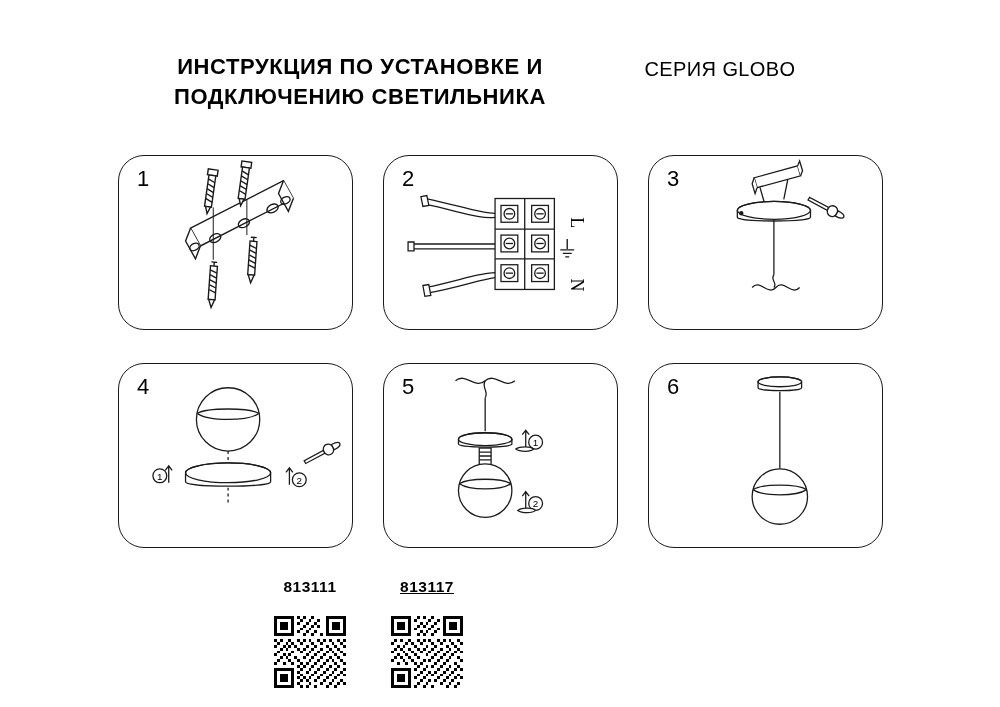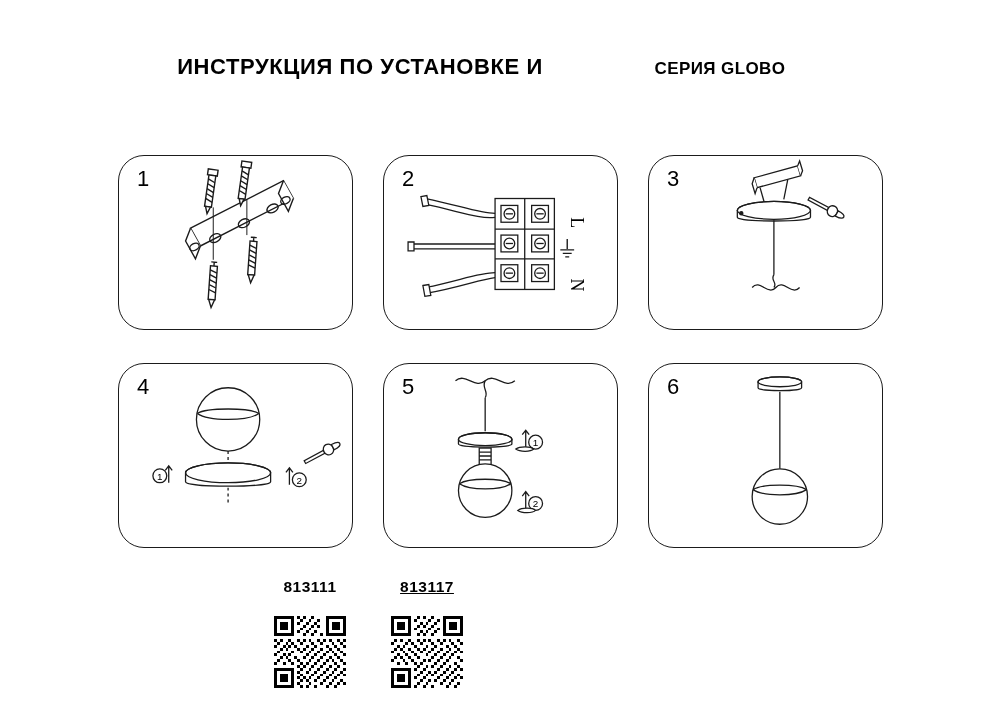--- a/index.html
+++ b/index.html
@@ -38,22 +38,22 @@
     text-transform: uppercase;
   }
   .series-block {
     position: absolute;
     right: 130px;
     top: 56px;
     width: 300px;
     text-align: center;
   }
   .series-line {
-    font-size: 17px;
-    font-weight: bold;
+    font-size: 20px;
+    font-weight: normal;
     letter-spacing: 0.4px;
     line-height: 26px;
   }
 
   
   .step {
     position: absolute;
     border: 1.6px solid #1b1b1b;
     border-radius: 26px;
     box-sizing: border-box;
@@ -104,20 +104,21 @@
     display: block;
   }
 </style>
 </head>
 <body>
 
 <div class="page">
 
   <div class="title-block">
     <div class="title-line">ИНСТРУКЦИЯ ПО УСТАНОВКЕ И</div>
+    <div class="title-line">ПОДКЛЮЧЕНИЮ СВЕТИЛЬНИКА</div>
   </div>
 
   <div class="series-block">
     <div class="series-line">СЕРИЯ GLOBO</div>
   </div>
 
   <div class="step" id="step1">
     <div class="step-num">1</div>
     <svg class="step-canvas" viewBox="0 0 235 175">
       <g stroke="#1b1b1b" fill="none" stroke-width="1.4">

